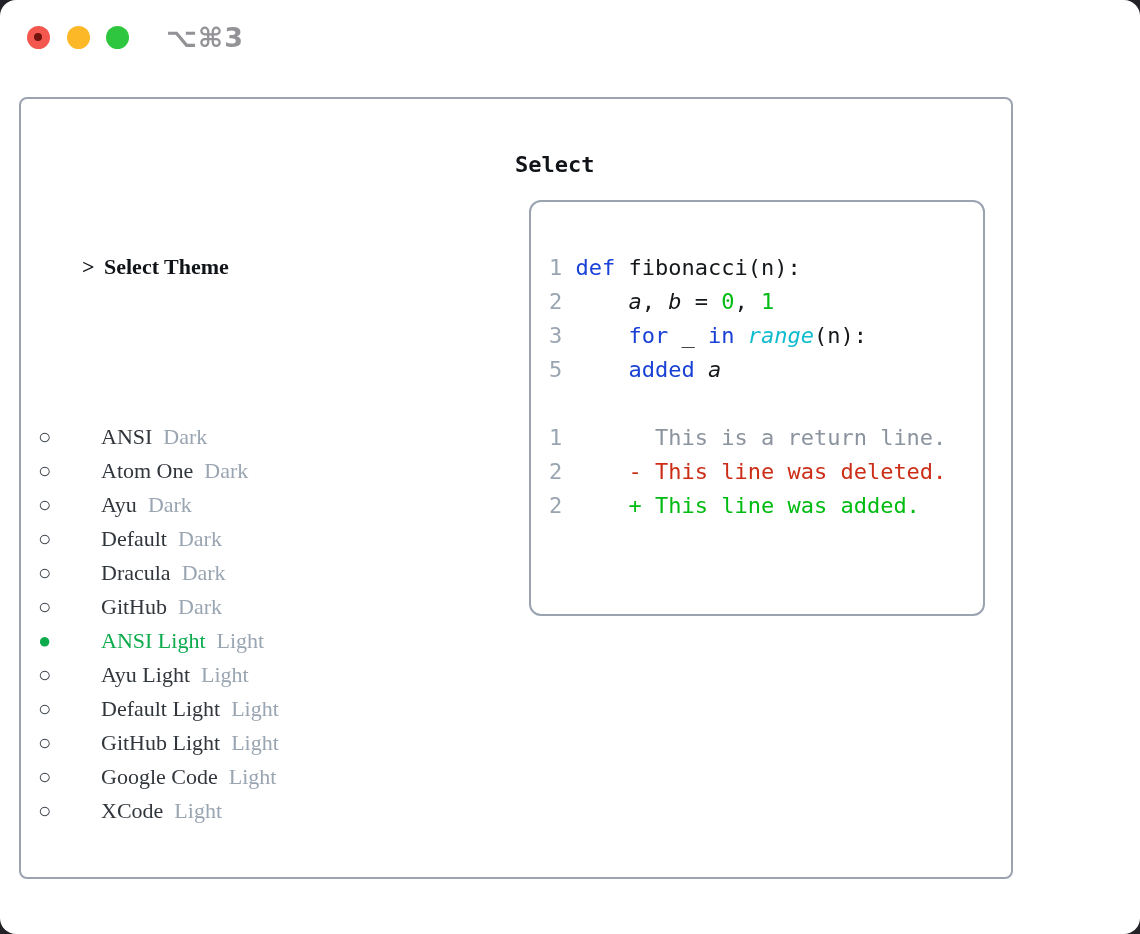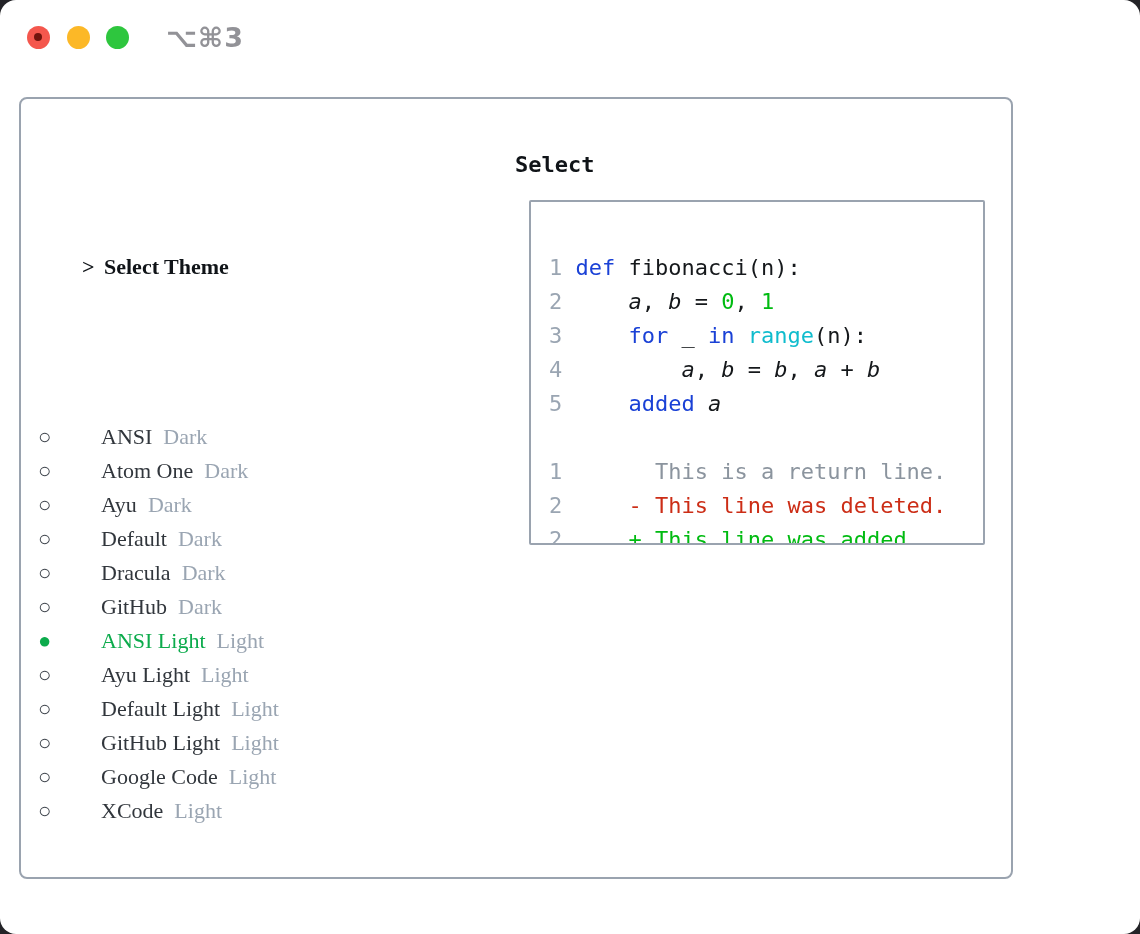--- a/index.html
+++ b/index.html
@@ -95,40 +95,40 @@
   }
   .preview-label {
     margin-left: 21px;
     font-weight: bold;
     color: var(--heading);
     white-space: pre;
   }
   .preview-box {
     box-sizing: border-box;
     margin: 18px 26px 0 35px;
-    height: 345px;
+    height: 416px;
     border: 2px solid var(--border);
-    border-radius: 2px;
+    border-radius: 12px;
     padding: 49px 0 0 18px;
     overflow: hidden;
     background: var(--window-bg, #ffffff);
   }
   .pline {
     white-space: pre;
     min-height: 34px;
     color: var(--code-fg);
   }
   .ln {
     display: inline-block;
     min-width: 1ch;
     color: var(--line-number);
   }
   .seg-fg  { color: var(--code-fg); }
   .seg-kw  { color: var(--blue); }
-  .seg-fn  { color: var(--cyan); }
+  .seg-fn  { color: var(--cyan); font-style: italic; }
   .seg-num { color: var(--green-syntax); }
   .seg-var { color: var(--code-fg); font-style: italic; }
   .seg-ctx { color: var(--context-gray); }
   .seg-del { color: var(--red); }
   .seg-add { color: var(--green-syntax); }
 </style>
 </head>
 <body>
 
 <div class="window">
@@ -160,21 +160,20 @@
       
       
     </div>
 
     <div class="right-col">
       <div class="preview-label">Select</div>
       <div class="preview-box" id="preview-box">
           <div class="pline"><span class="ln">1</span><span class="seg-fg"> </span><span class="seg-kw">def</span><span class="seg-fg"> fibonacci(n):</span></div>
           <div class="pline"><span class="ln">2</span><span class="seg-fg">     </span><span class="seg-var">a</span><span class="seg-fg">, </span><span class="seg-var">b</span><span class="seg-fg"> = </span><span class="seg-num">0</span><span class="seg-fg">, </span><span class="seg-num">1</span></div>
           <div class="pline"><span class="ln">3</span><span class="seg-fg">     </span><span class="seg-kw">for</span><span class="seg-fg"> _ </span><span class="seg-kw">in</span><span class="seg-fg"> </span><span class="seg-fn">range</span><span class="seg-fg">(n):</span></div>
-          <div class="pline"><span class="ln">4</span><span class="seg-fg">         </span><span class="seg-var">a</span><span class="seg-fg">, </span><span class="seg-var">b</span><span class="seg-fg"> = </span><span class="seg-var">b</span><span class="seg-fg">, </span><span class="seg-var">a</span><span class="seg-fg"> + </span><span class="seg-var">b</span></div>
           <div class="pline"><span class="ln">5</span><span class="seg-fg">     </span><span class="seg-kw">added</span><span class="seg-fg"> </span><span class="seg-var">a</span></div>
           <div class="pline"><span class="ln"></span></div>
           <div class="pline"><span class="ln">1</span><span class="seg-ctx">       This is a return line.</span></div>
           <div class="pline"><span class="ln">2</span><span class="seg-del">     - This line was deleted.</span></div>
           <div class="pline"><span class="ln">2</span><span class="seg-add">     + This line was added.</span></div>
         </div>
     </div>
 
   </div>
 </div>

